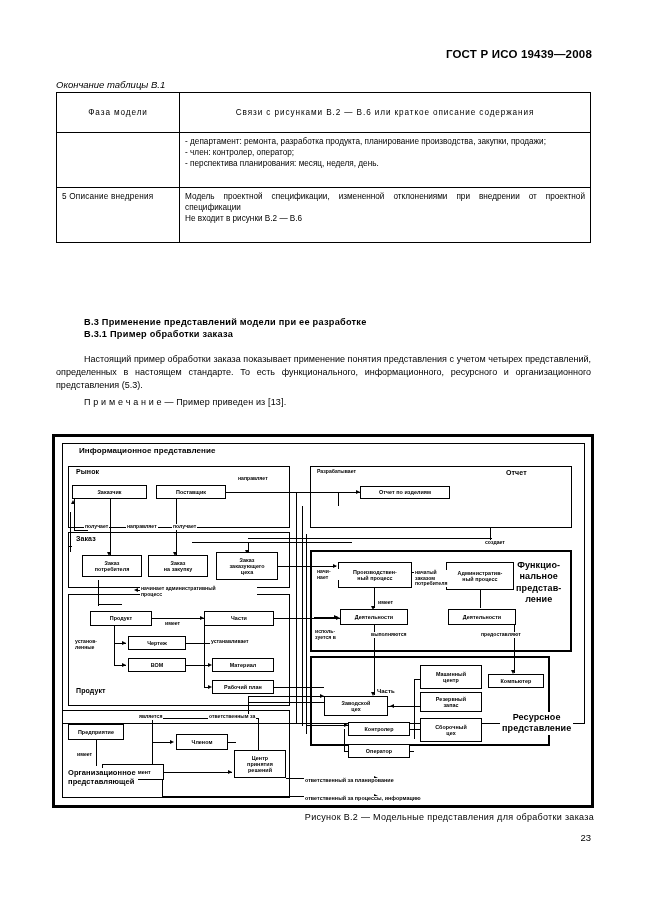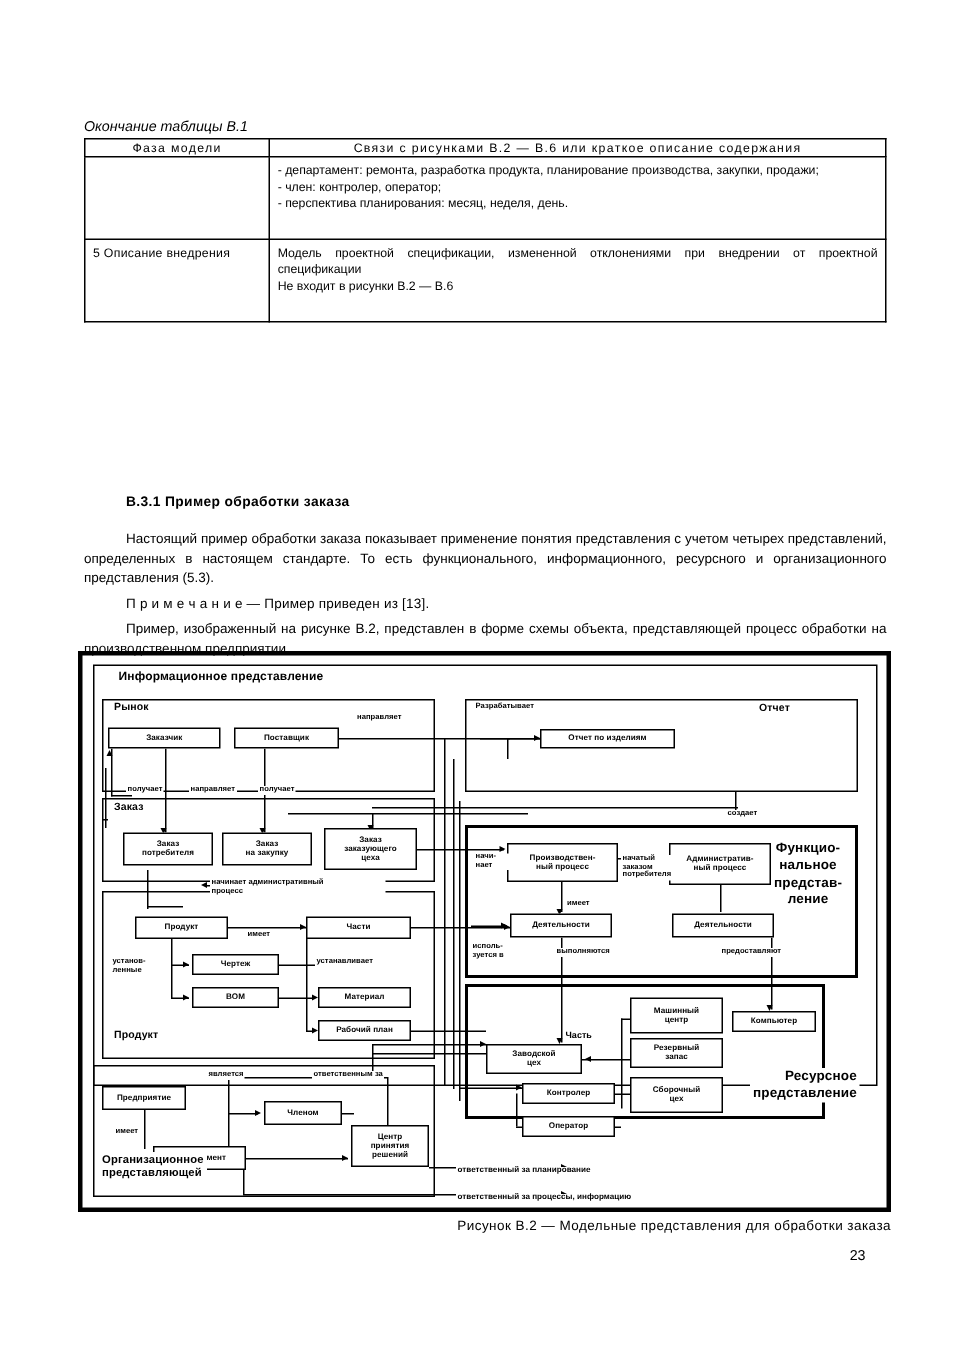--- a/index.html
+++ b/index.html
@@ -52,21 +52,21 @@
   }
   .tbl td, .tbl th {
     border: 0.8px solid #000;
     vertical-align: top;
     padding: 3px 5px 18px 5px;
   }
   .tbl thead th {
     text-align: center;
     font-weight: normal;
     letter-spacing: 0.9px;
-    padding: 0 4px;
+    padding: 14px 4px;
   }
   .tbl .c1 { width: 116px; }
   .tbl .c2 { width: 419px; }
   .tbl td.c1 { text-align: left; letter-spacing: 0.2px; }
   .tbl td.c2 { text-align: justify; }
   .tbl td p { margin: 0; }
 
   
   .sec-heading {
     position: absolute;
@@ -99,21 +99,21 @@
   .fig-caption {
     position: absolute;
     left: 52px; top: 812px;
     width: 542px;
     text-align: right;
     font-size: 9px;
     letter-spacing: 0.3px;
   }
   .page-no {
     position: absolute;
-    right: 69px; top: 832px;
+    right: 55px; top: 832px;
     font-size: 9.5px;
   }
 
   
   .figure .bx {
     position: absolute;
     box-sizing: border-box;
     border: 1.4px solid #000;
     background: #fff;
     display: flex;
@@ -184,20 +184,21 @@
   .figure .ar.r { border-top: 2.6px solid transparent; border-bottom: 2.6px solid transparent; border-left: 4.2px solid #000; }
   .figure .ar.l { border-top: 2.6px solid transparent; border-bottom: 2.6px solid transparent; border-right: 4.2px solid #000; }
   .figure .ar.d { border-left: 2.6px solid transparent; border-right: 2.6px solid transparent; border-top: 4.2px solid #000; }
   .figure .ar.u { border-left: 2.6px solid transparent; border-right: 2.6px solid transparent; border-bottom: 4.2px solid #000; }
 </style>
 </head>
 <body>
 
 <div class="page">
 
+  <div class="doc-header">ГОСТ Р ИСО 19439—2008</div>
 
   <div class="table-caption">Окончание таблицы В.1</div>
 
   <table class="tbl">
     <thead>
       <tr>
         <th class="c1">Фаза  модели</th>
         <th class="c2">Связи  с  рисунками  В.2 — В.6  или  краткое  описание  содержания</th>
       </tr>
     </thead>
@@ -213,24 +214,24 @@
       <tr>
         <td class="c1">5 Описание внедрения</td>
         <td class="c2">
           <p>Модель  проектной  спецификации,  измененной  отклонениями  при  внедрении  от проектной спецификации</p>
           <p>Не  входит  в рисунки  В.2 — В.6</p>
         </td>
       </tr>
     </tbody>
   </table>
 
+  <div class="sec-heading" id="h-b3">В.3 Применение  представлений  модели  при  ее  разработке</div>
   <div class="sec-heading" id="h-b31">В.3.1 Пример обработки заказа</div>
   <div class="para" id="p1">Настоящий  пример  обработки  заказа  показывает применение  понятия  представления с учетом  четырех  представлений,  определенных  в  настоящем  стандарте.  То  есть  функционального,  информационного, ресурсного  и  организационного представления  (5.3).</div>
   <div class="para" id="note">П р и м е ч а н и е  —  Пример  приведен  из  [13].</div>
-  <div class="para" id="p2">Пример, изображенный на рисунке В.2, представлен в форме  схемы  объекта,  представляющей  процесс обработки  на  производственном  предприятии.</div>
 
   <div class="figure">
     <div class="outer"></div>
 
     <div class="grp" style="left:10px;top:9px;width:523px;height:281px;"></div>
     <div class="ttl" style="left:25px;top:12px;">Информационное представление</div>
 
     <div class="grp" style="left:16px;top:32px;width:222px;height:62px;"></div>
     <div class="ttl sm" style="left:22px;top:34px;">Рынок</div>
     <div class="bx" style="left:20px;top:51px;width:75px;height:14px;">Заказчик</div>
@@ -290,21 +291,21 @@
 потребителя</div>
     <div class="lbl" style="left:325px;top:166px;">имеет</div>
     <div class="bx" style="left:288px;top:175px;width:68px;height:16px;">Деятельности</div>
     <div class="bx" style="left:396px;top:175px;width:68px;height:16px;">Деятельности</div>
     <div class="lbl wrap" style="left:262px;top:195px;width:28px;text-align:left;white-space:pre-line;">исполь-
 зуется в</div>
     <div class="lbl" style="left:318px;top:198px;">выполняются</div>
     <div class="lbl" style="left:428px;top:198px;">предоставляют</div>
 
     <div class="grp thick" style="left:258px;top:222px;width:240px;height:90px;"></div>
-    <div class="ttl big" style="left:448px;top:278px;white-space:pre-line;text-align:right;">Ресурсное
+    <div class="ttl big" style="left:448px;top:278px;white-space:pre-line;text-align:center;">Ресурсное
 представление</div>
     <div class="lbl" style="left:324px;top:254px;font-size:6px;">Часть</div>
     <div class="bx" style="left:368px;top:231px;width:62px;height:24px;white-space:pre-line;">Машинный
 центр</div>
     <div class="bx" style="left:436px;top:240px;width:56px;height:14px;">Компьютер</div>
     <div class="bx" style="left:272px;top:262px;width:64px;height:20px;white-space:pre-line;">Заводской
 цех</div>
     <div class="bx" style="left:368px;top:258px;width:62px;height:20px;white-space:pre-line;">Резервный
 запас</div>
     <div class="bx" style="left:296px;top:288px;width:62px;height:14px;">Контролер</div>

